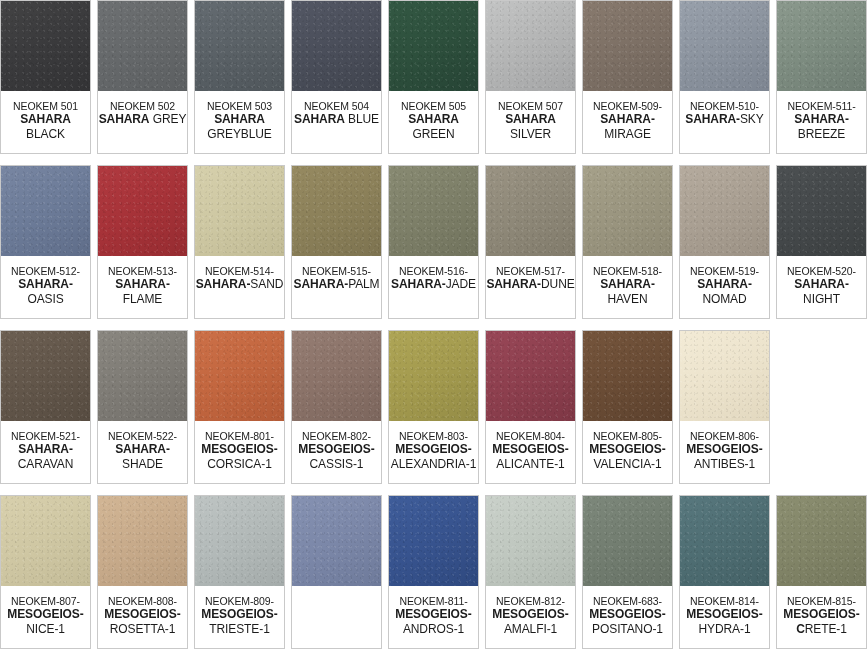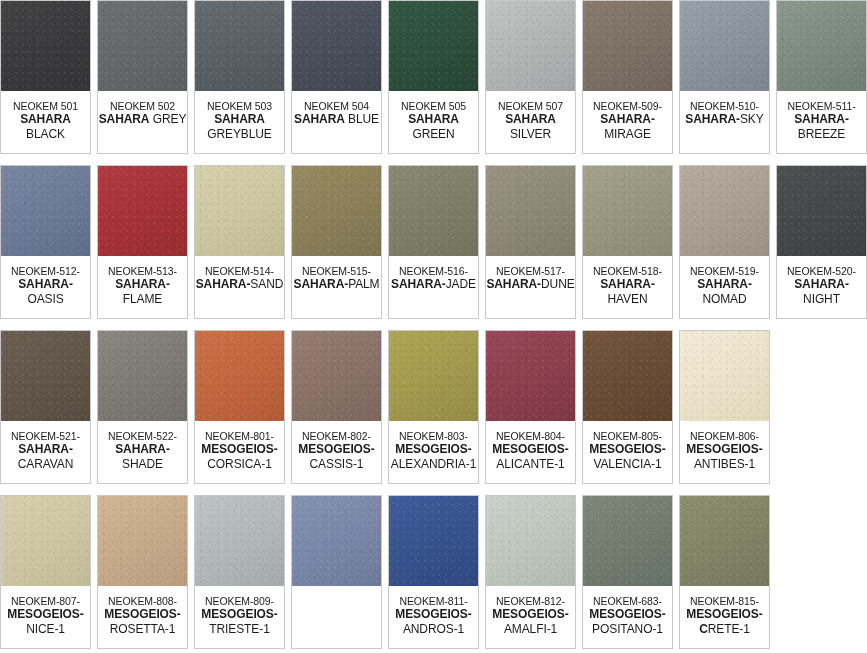--- a/index.html
+++ b/index.html
@@ -309,20 +309,27 @@
         </div>
       </div>
       <div class="swatch-cell">
         <div class="swatch-color" style="background: linear-gradient(150deg, rgb(125, 136, 123) 0%, rgb(114, 125, 112) 50%, rgb(102, 113, 101) 100%);"></div>
         <div class="swatch-caption">
           <div class="code-line">NEOKEM-683-</div>
           <div class="name-line"><b>MESOGEIOS-</b><span></span><span>POSITANO-1</span></div>
         </div>
       </div>
       <div class="swatch-cell">
+        <div class="swatch-color" style="background: linear-gradient(150deg, rgb(88, 120, 126) 0%, rgb(78, 109, 114) 50%, rgb(68, 97, 102) 100%);"></div>
+        <div class="swatch-caption">
+          <div class="code-line">NEOKEM-814-</div>
+          <div class="name-line"><b>MESOGEIOS-</b><span></span><span>HYDRA-1</span></div>
+        </div>
+      </div>
+      <div class="swatch-cell">
         <div class="swatch-color" style="background: linear-gradient(150deg, rgb(140, 143, 113) 0%, rgb(129, 132, 103) 50%, rgb(117, 120, 93) 100%);"></div>
         <div class="swatch-caption">
           <div class="code-line">NEOKEM-815-</div>
           <div class="name-line"><b>MESOGEIOS-C</b><span></span><span>RETE-1</span></div>
         </div>
       </div>
     </div>
   </div>
 
 </body></html>

